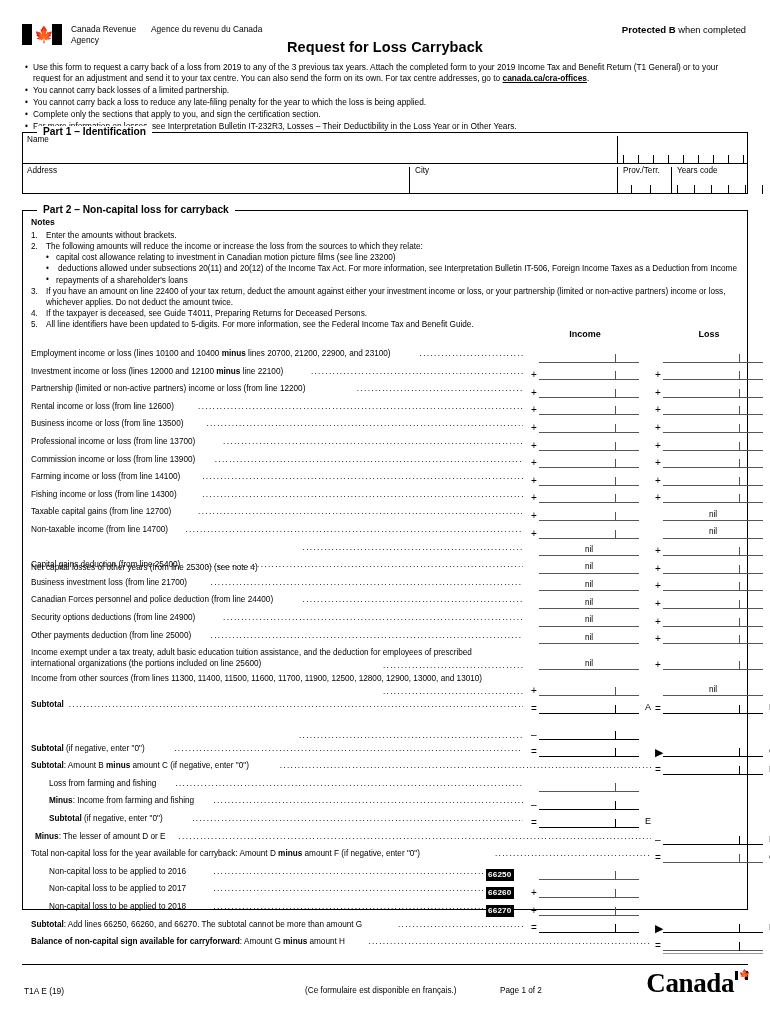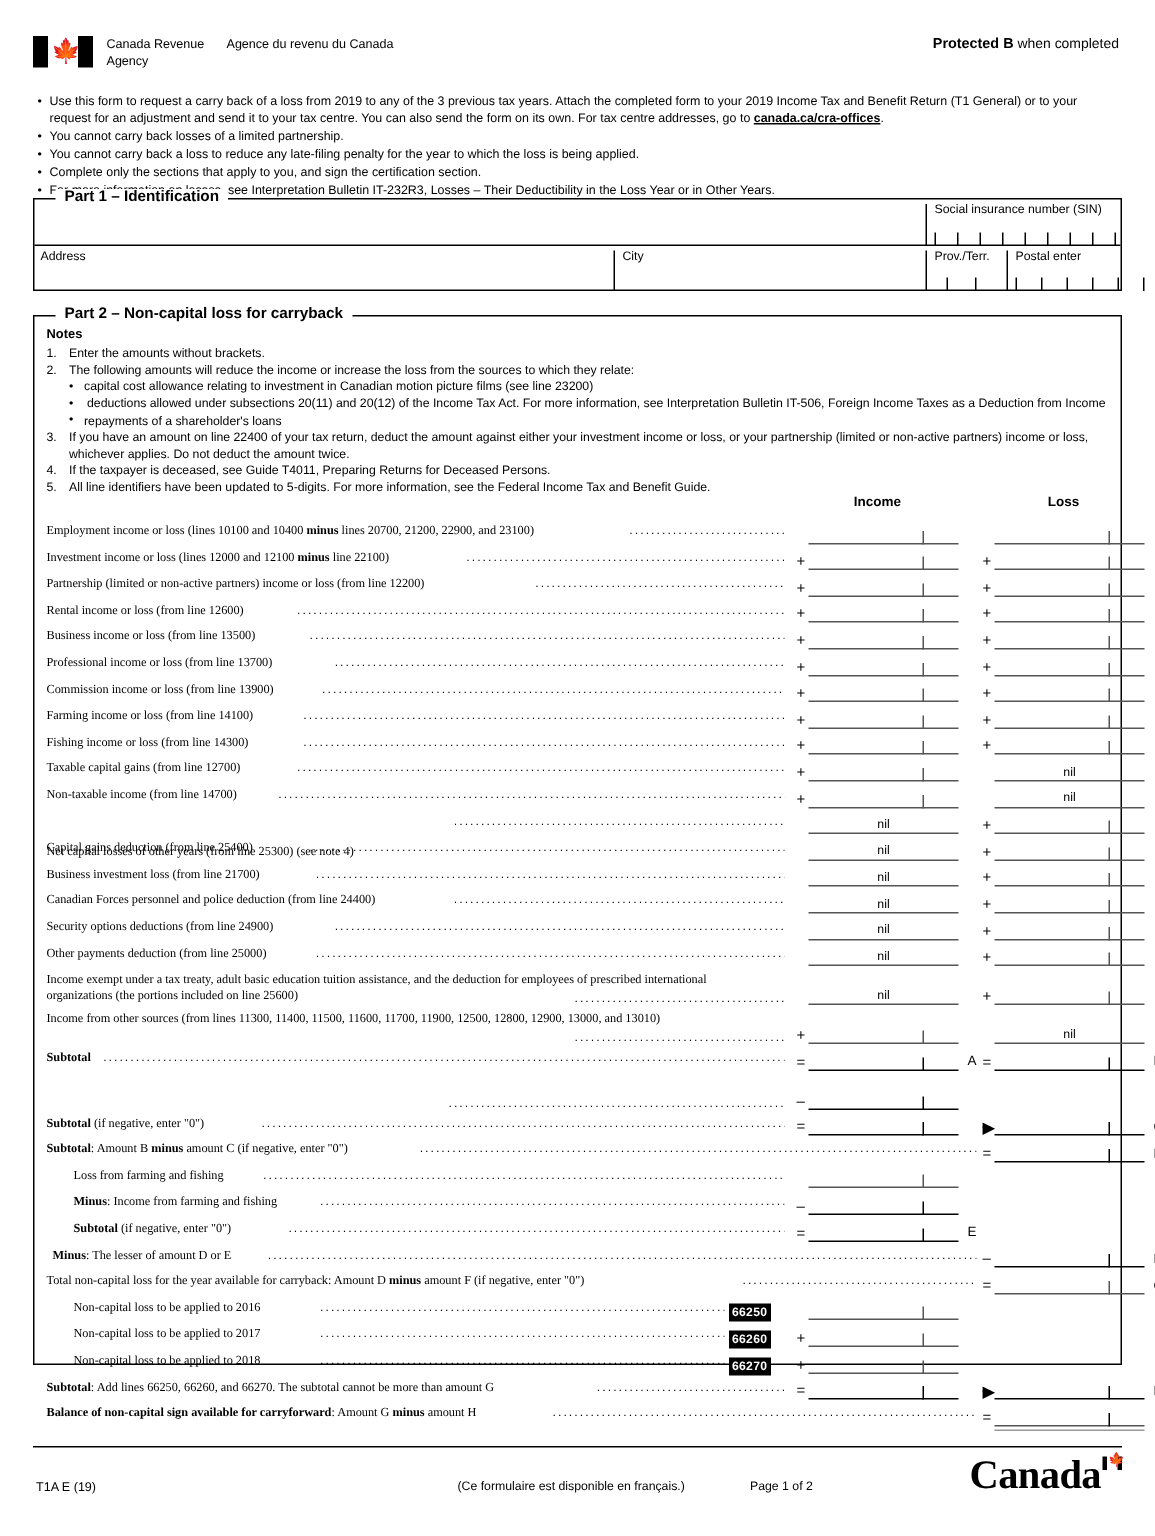--- a/index.html
+++ b/index.html
@@ -60,21 +60,21 @@
   .subnote{position:relative;padding-left:10px;margin-left:3px;}
   .subnote:before{content:"\2022";position:absolute;left:0;top:-.5px;}
 
   
   .colhead{position:absolute;font-weight:bold;font-size:9px;text-align:center;}
 
   
   .rows{position:absolute;left:8px;right:6px;top:136px;}
   .row{position:relative;height:17.6px;}
   .row.tall{height:26px;}
-  .lbl{position:absolute;left:0;top:2px;font-size:8.2px;white-space:nowrap;font-family:Liberation Serif, serif;}
+  .lbl{position:absolute;left:0;top:2px;font-size:8.2px;white-space:nowrap;}
   .lbl.wrap{white-space:normal;width:470px;line-height:1.32;}
   .dots{position:absolute;top:2px;overflow:hidden;white-space:nowrap;
      font-size:8.2px;letter-spacing:1.35px;color:#000;}
 
   
   .fld{position:absolute;box-sizing:border-box;}
   .fld .rule{position:absolute;left:0;right:0;bottom:0;border-bottom:1px solid #555;height:0;}
   .fld.heavy .rule{border-bottom:1.6px solid #000;}
   .fld.dbl .rule{border-bottom:1px solid #555;}
   .fld.dbl:after{content:"";position:absolute;left:0;right:0;bottom:-3px;
@@ -117,38 +117,39 @@
       </div>
       <div class="cra-txt">
         <span class="col en">Canada Revenue Agency</span><span class="col">Agence du revenu du Canada</span>
       </div>
     </div>
 
     <div class="protected">
       <b>Protected B</b><span> when completed</span>
     </div>
 
+    <div class="form-title">Request for Loss Carryback</div>
 
     <div class="bullets" id="bullets">
         <div class="bl">Use this form to request a carry back of a loss from 2019 to any of the 3 previous tax years. Attach the completed form to your 2019 Income Tax and Benefit Return (T1 General) or to your request for an adjustment and send it to your tax centre. You can also send the form on its own. For tax centre addresses, go to <u>canada.ca/cra-offices</u>.</div>
         <div class="bl">You cannot carry back losses of a limited partnership.</div>
         <div class="bl">You cannot carry back a loss to reduce any late-filing penalty for the year to which the loss is being applied.</div>
         <div class="bl">Complete only the sections that apply to you, and sign the certification section.</div>
         <div class="bl">For more information on losses, see Interpretation Bulletin IT-232R3, Losses – Their Deductibility in the Loss Year or in Other Years.</div>
       </div>
   </div>
 
   <div class="partbox" id="part1">
     <div class="legend">Part 1 – Identification</div>
 
     <div class="idrow" style="top:0;height:31px;">
+      <div class="cell" style="left:0;width:594px;">
+        <span>Name</span>
+      </div>
       <span class="vline" style="left:594px;top:3px;"></span>
-      <div class="cell" style="left:596px;right:0;">
-        <span>Social insurance number (SIN)</span>
-      </div>
       <div class="ticks" style="left:600px;bottom:0;">
         <i style="margin-right:14px;"></i>
           <i style="margin-right:14px;"></i>
           <i style="margin-right:14px;"></i>
         <i style="margin-right:14px;"></i>
           <i style="margin-right:14px;"></i>
           <i style="margin-right:14px;"></i>
         <i style="margin-right:14px;"></i>
           <i style="margin-right:14px;"></i>
           <i></i>
@@ -163,21 +164,21 @@
       <span class="vline" style="left:386px;top:3px;"></span>
       <div class="cell" style="left:388px;width:206px;">
         <span>City</span>
       </div>
       <span class="vline" style="left:594px;top:3px;"></span>
       <div class="cell" style="left:596px;width:52px;">
         <span>Prov./Terr.</span>
       </div>
       <span class="vline" style="left:648px;top:3px;"></span>
       <div class="cell" style="left:650px;right:0;">
-        <span>Postal enter</span>
+        <span>Years code</span>
       </div>
       <div class="ticks" style="left:608px;bottom:0;">
         <i style="margin-right:18px;"></i>
           <i></i>
       </div>
       <div class="ticks" style="left:654px;bottom:0;">
         <i style="margin-right:16px;"></i>
           <i style="margin-right:16px;"></i>
           <i style="margin-right:16px;"></i>
         <i style="margin-right:16px;"></i>

